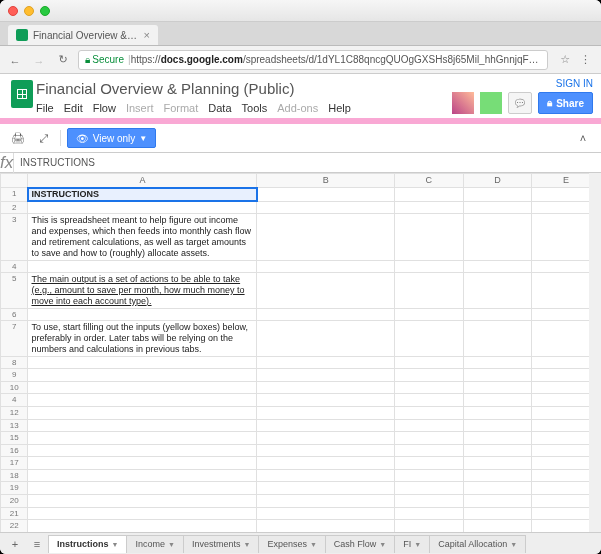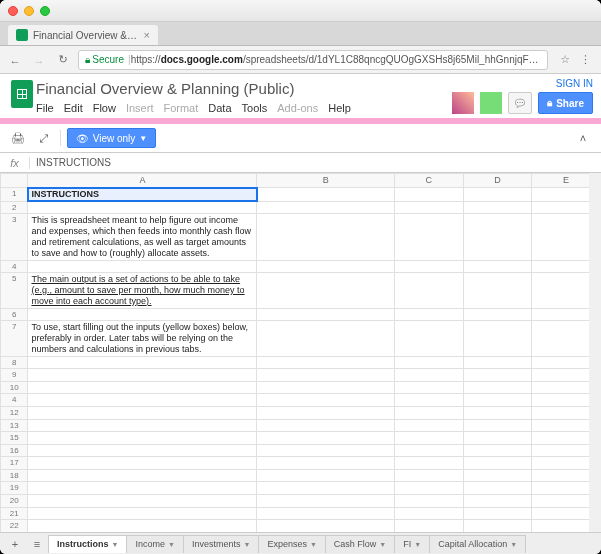--- a/index.html
+++ b/index.html
@@ -49,21 +49,21 @@
 
   
   .toolbar { display:flex; align-items:center; gap:6px; padding:4px 8px; border-bottom:1px solid #ccc; background:#fff;}
   .tool { width:20px; height:20px; display:flex; align-items:center; justify-content:center; color:#555;}
   .sep { width:1px; height:16px; background:#ddd;}
   .view-only { background:#4d90fe; color:#fff; height:20px; padding:0 8px; border-radius:2px; font-size:10px; display:flex; align-items:center; gap:4px; border:1px solid #3079ed;}
   .tool-right { margin-left:auto;}
 
   
   .fxbar { display:flex; align-items:center; height:20px; border-bottom:1px solid #ccc; background:#fff;}
-  .fx { width:30px; text-align:center; color:#888; font-style:italic; border-right:1px solid #ddd; font-size:11px;}
+  .fx { width:14px; text-align:center; color:#888; font-style:italic; border-right:1px solid #ddd; font-size:17px;}
   .fxval { padding:0 6px; font-size:10px; color:#555;}
 
   
   .grid-wrap { flex:1; overflow:hidden; background:#fff; position:relative;}
   table { border-collapse:collapse; width:100%; table-layout:fixed;}
   th, td { border:1px solid #e0e0e0; font-size:9px; height:10px; padding:1px 3px; text-align:left; vertical-align:top; overflow:hidden;}
   td { color:#222; line-height:1.2; background:#fff;}
   th { background:#f8f8f8; color:#666; font-weight:normal; text-align:center; height:14px;}
   th.rowhdr { width:24px; text-align:center; background:#f8f8f8;}
   td.rowhdr { width:24px; text-align:center; background:#f8f8f8; color:#777; font-size:8px;}

